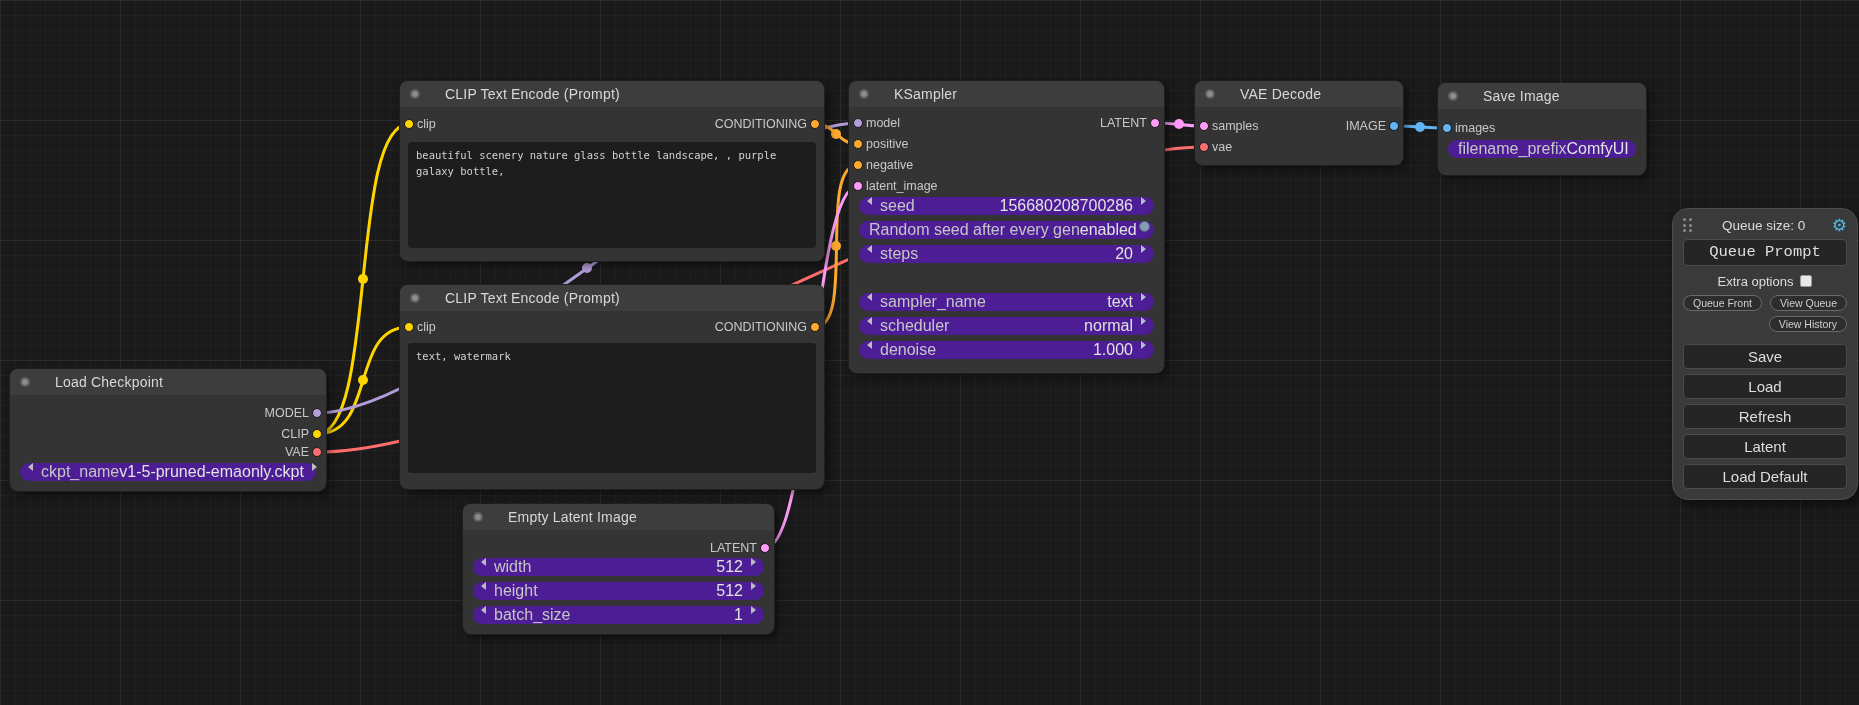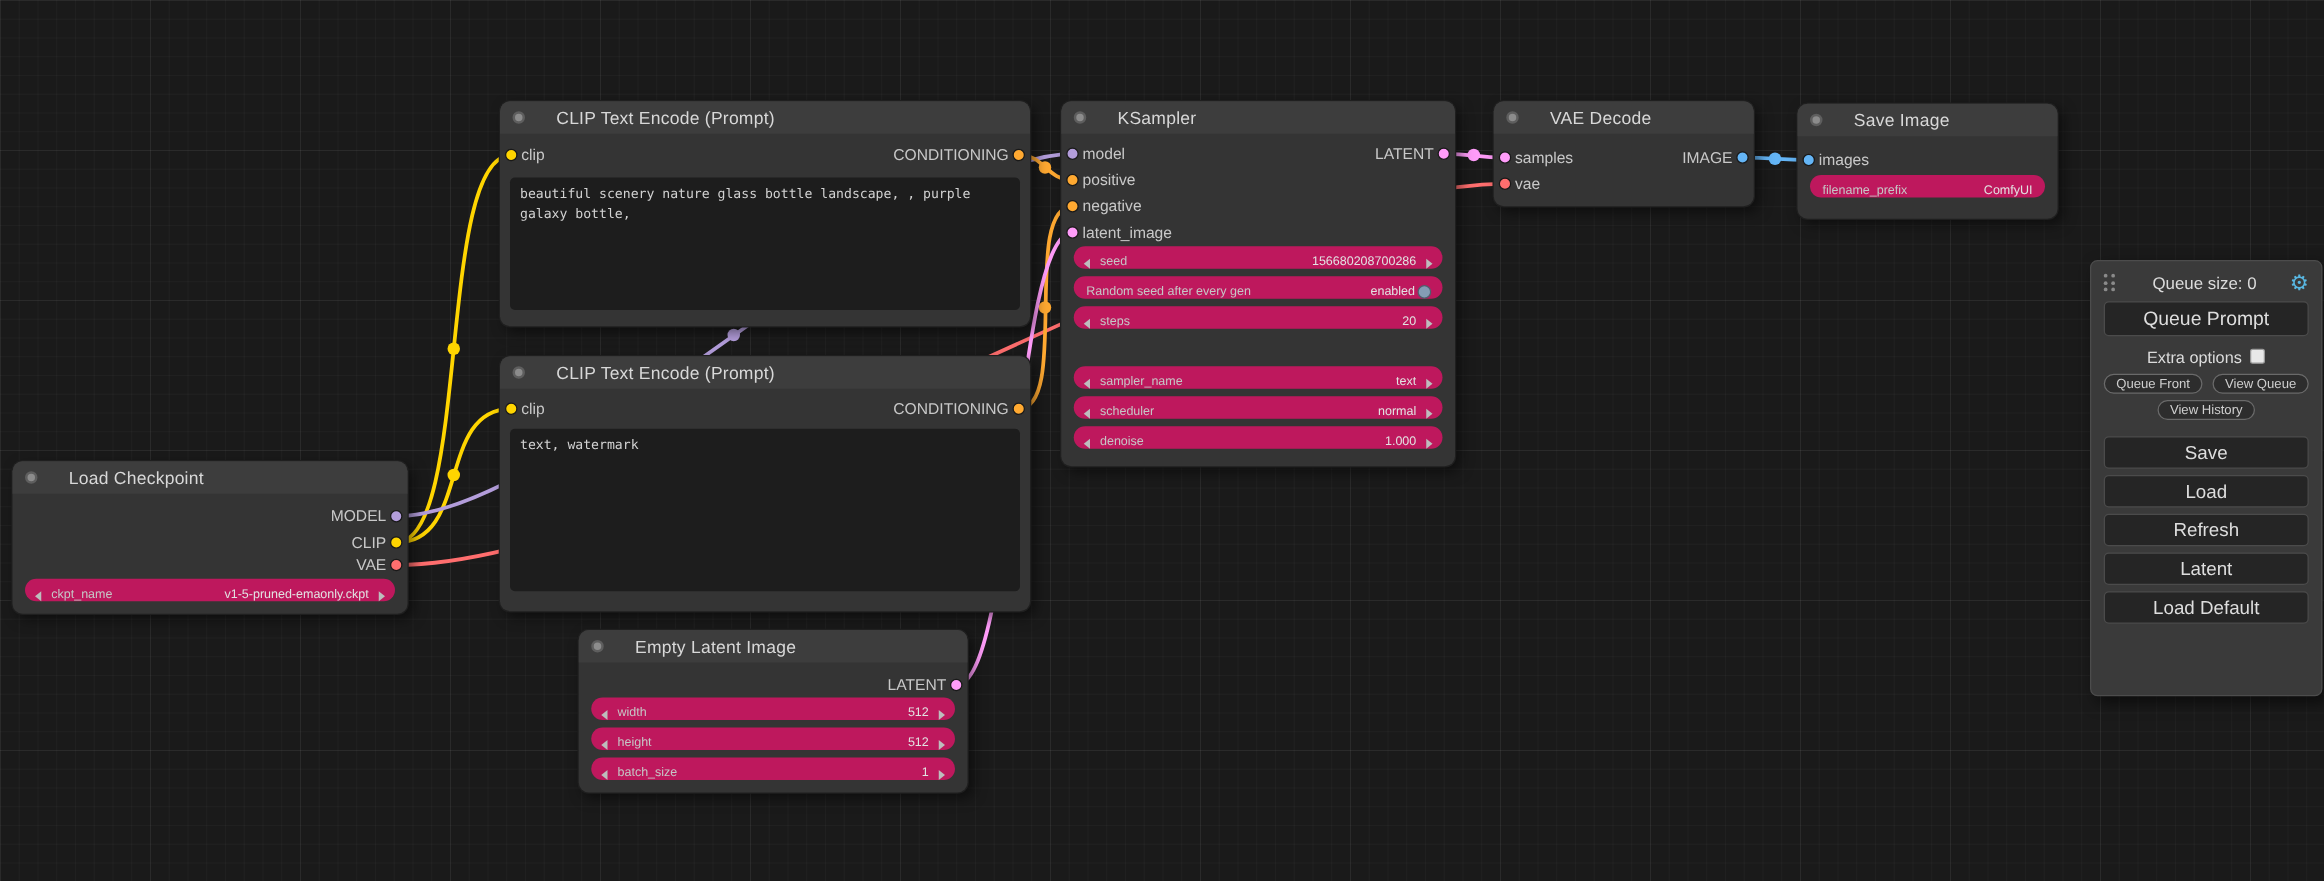--- a/index.html
+++ b/index.html
@@ -33,66 +33,66 @@
   .port { position:absolute; top:50%; transform:translateY(-50%); width:10px; height:10px; border-radius:50%; border:1px solid #191919; }
   .port.in  { left:4px; }
   .port.out { right:4px; }
   .c-model        { background:#B39DDB; }
   .c-clip         { background:#FFD500; }
   .c-vae          { background:#FF6E6E; }
   .c-conditioning { background:#FFA931; }
   .c-latent       { background:#FF9CF9; }
   .c-image        { background:#64B5F6; }
   .widget {
-    position:absolute; height:18px; background:#be185d; border-radius:9px;
-    display:flex; align-items:flex-end; padding:0 8px;
-    font-size:10px; color:#c6c6c6;
+    position:absolute; height:18px; background:#4c1d95; border-radius:9px;
+    display:flex; align-items:flex-start; padding:0 8px;
+    font-size:16px; color:#c6c6c6;
   }
   .arr { width:0; height:0; border-top:4px solid transparent; border-bottom:4px solid transparent; flex:0 0 auto; }
   .arr-l { border-right:5px solid #bdbdbd; }
   .arr-r { border-left:5px solid #bdbdbd; }
   .w-label { margin-left:8px; white-space:nowrap; }
   .w-value { margin-left:auto; margin-right:8px; color:#e2e2e2; white-space:nowrap; }
   .widget.noarrow .w-label { margin-left:2px; }
   .widget.noarrow .w-value { margin-right:2px; }
   .toggle-dot { width:11px; height:11px; border-radius:50%; background:#849cb4; border:1px solid #50606e; margin-right:1px; flex:0 0 auto; }
   .node-text {
     position:absolute; background:#1d1d1d; border-radius:4px;
     color:#d2d2d2; font-family:"DejaVu Sans Mono", monospace;
     font-size:10.5px; line-height:1.5; padding:6px 8px; overflow:hidden;
     white-space:pre-wrap; word-break:break-word;
   }
   
   .panel {
-    position:absolute; z-index:3; left:1672px; top:208px; width:186px; height:349px;
-    background:#3a3a3a; border:1px solid #4c4c4c; border-radius:6px;
+    position:absolute; z-index:3; left:1672px; top:208px; width:186px; height:292px;
+    background:#3a3a3a; border:1px solid #4c4c4c; border-radius:16px;
     box-shadow: 5px 5px 12px rgba(0,0,0,.55);
     display:flex; flex-direction:column; padding:6px 10px 10px 10px;
   }
   .panel-header { display:flex; align-items:center; height:22px; color:#dcdcdc; font-size:13.5px; }
   .drag-handle { display:grid; grid-template-columns:3px 3px; gap:2.5px; margin-right:4px; cursor:grab; }
   .dh-dot { width:3px; height:3px; border-radius:50%; background:#8a8a8a; }
   .panel-title { flex:1; text-align:center; }
   .gear { color:#58b7e2; font-size:17px; line-height:1; cursor:pointer; }
   .btn-big {
     display:block; width:100%; height:26px; margin-top:5px;
     background:#252525; border:1px solid #4b4b4b; border-radius:4px;
     color:#dedede; font-size:15px; font-family:"Liberation Sans", sans-serif;
     cursor:pointer; text-align:center; line-height:23px;
   }
-  .btn-queue-prompt { height:28px; font-size:15.5px; margin-top:4px; }
+  .btn-queue-prompt { height:28px; font-size:15.5px; margin-top:4px;font-family:Liberation Mono, monospace; }
   .extra-row { display:flex; align-items:center; justify-content:center; gap:7px; margin-top:8px; color:#dcdcdc; font-size:13px; height:16px; }
   .checkbox { width:12px; height:12px; background:#e9e9e9; border:1px solid #9a9a9a; border-radius:2px; cursor:pointer; }
   .pill-row { display:flex; justify-content:space-between; margin-top:6px; }
   .btn-pill {
     background:#2d2d2d; border:1px solid #6a6a6a; border-radius:9px;
     color:#cfcfcf; font-size:10.5px; padding:1px 9px; height:16px; line-height:13px;
     font-family:"Liberation Sans", sans-serif; cursor:pointer;
   }
-  .hist-row { display:flex; justify-content:center; margin-top:5px; }
+  .hist-row { display:flex; justify-content:flex-end; margin-top:5px; }
   .gap { height:8px; }
 </style>
 </head>
 <body>
 
 <svg id="wires" width="1859" height="705">
   <path d="M317,434 C377,434 349,124 409,124" stroke="#FFD500" stroke-width="3" fill="none"></path>
   <circle cx="363" cy="279" r="5" fill="#FFD500"></circle>
   <path d="M317,434 C377,434 349,327 409,327" stroke="#FFD500" stroke-width="3" fill="none"></path>
   <circle cx="363" cy="380" r="5" fill="#FFD500"></circle>

